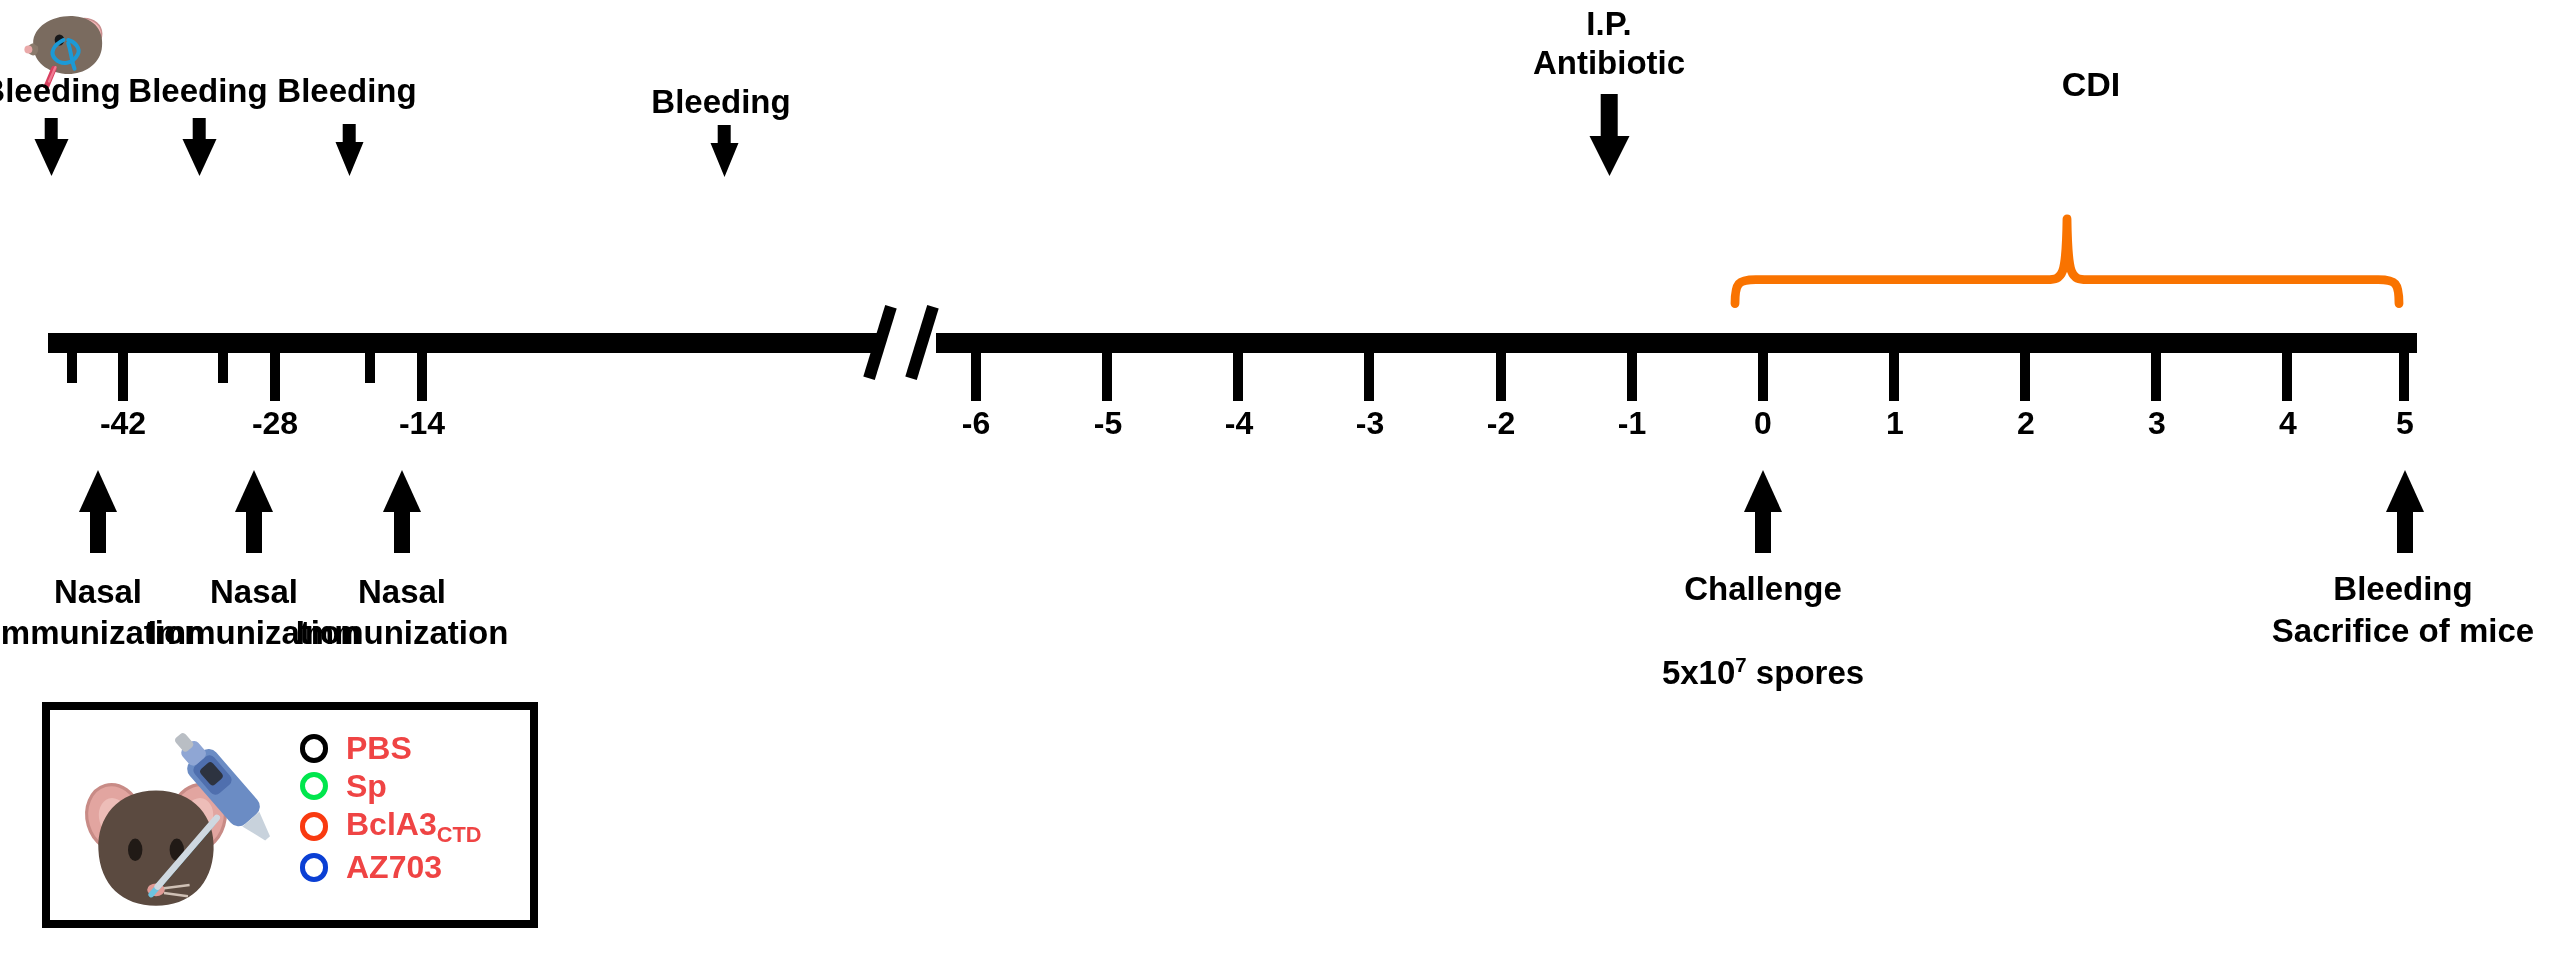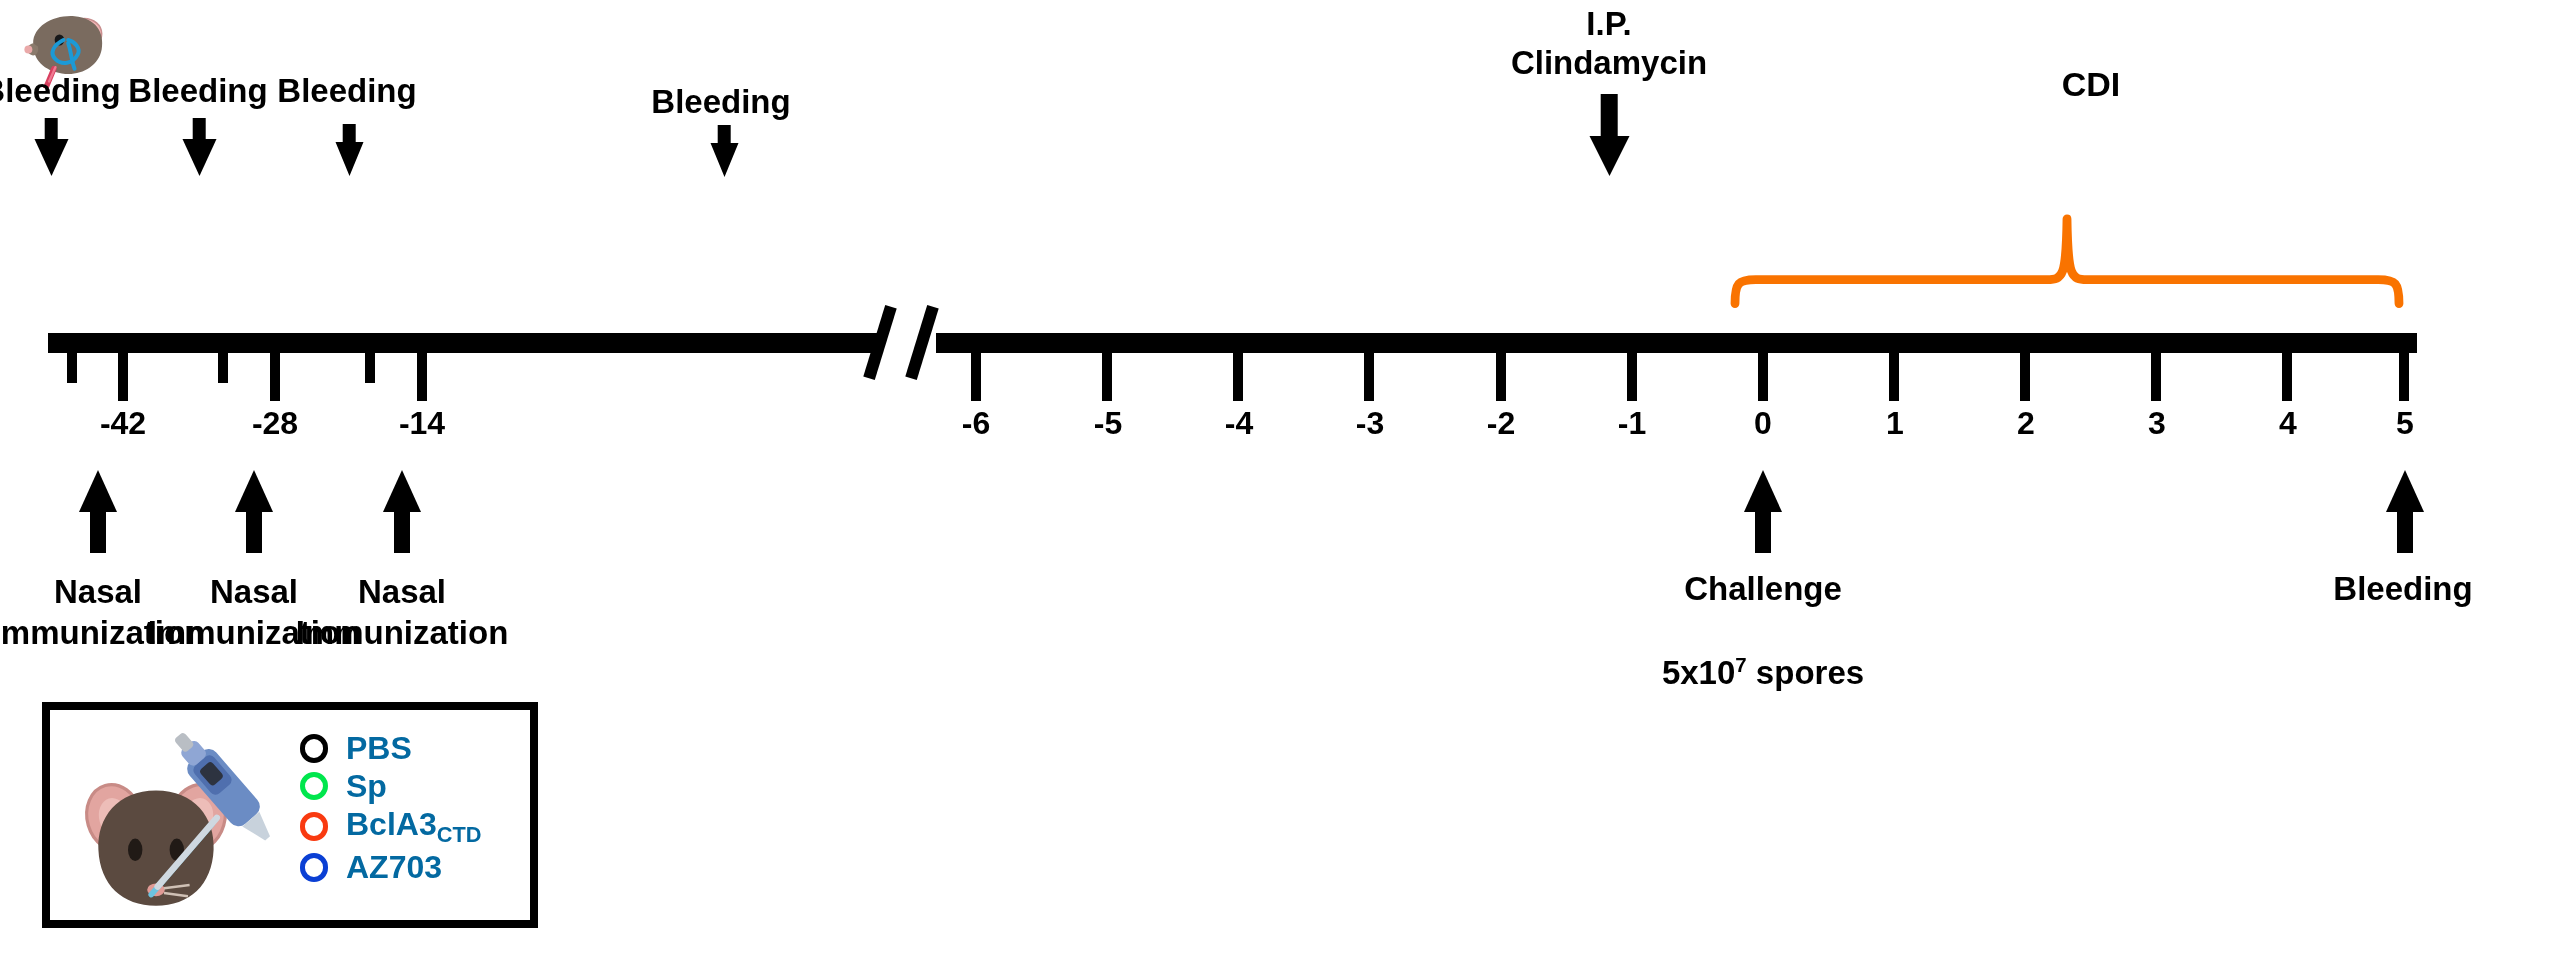--- a/index.html
+++ b/index.html
@@ -134,21 +134,21 @@
     width: 18.4px;
     height: 18.4px;
     border-radius: 50%;
     border: 5.6px solid #000;
     box-sizing: content-box;
     flex: none;
   }
   .legend-label {
     font-weight: bold;
     font-size: 32px;
-    color: #0369a1;
+    color: #ef4444;
     white-space: nowrap;
     line-height: 1;
   }
   .legend-label sub {
     font-size: 0.68em;
     vertical-align: sub;
   }
 </style>
 </head>
 <body>
@@ -192,21 +192,21 @@
   <div class="arrow-down" style="left:349px; top:124px; width:35px; height:50px;">
     <div class="shaft" style="top:0; width:13.6px; height:24px;"></div>
     <div class="head" style="top:17.6px; border-left-width:14.4px; border-right-width:14.4px; border-top-width:34px;"></div>
   </div>
   <div class="arrow-down" style="left:724px; top:125px; width:35px; height:50px;">
     <div class="shaft" style="top:0; width:13.6px; height:24px;"></div>
     <div class="head" style="top:17.6px; border-left-width:14.4px; border-right-width:14.4px; border-top-width:34px;"></div>
   </div>
 
   <div class="lbl" style="left:1609px; top:4.8px;">I.P.</div>
-  <div class="lbl" style="left:1609px; top:44px;">Clindamycin</div>
+  <div class="lbl" style="left:1609px; top:44px;">Antibiotic</div>
   <div class="arrow-down" style="left:1609px; top:94px; width:45px; height:80px;">
     <div class="shaft" style="top:0; width:17.6px; height:50px;"></div>
     <div class="head" style="top:42px; border-left-width:20px; border-right-width:20px; border-top-width:40px;"></div>
   </div>
 
   <div class="lbl" style="left:2080px; top:64px; font-size:34px;margin-left:11px;">CDI</div>
 
   <div id="cdi-brace" style="left:1727px; top:214px; width:680px; height:96px;">
     <svg viewBox="0 0 850 120" width="680" height="96" preserveAspectRatio="none">
       <path d="M10 112
@@ -291,20 +291,21 @@
   <div class="lbl" style="left:1763px; top:570px;">Challenge</div>
   <div class="lbl" style="left:1763px; top:653px;">
     <span>5x10</span><sup>7</sup><span> spores</span>
   </div>
 
   <div class="arrow-up" style="left:2405px; top:470px; width:42px; height:83px;">
     <div class="head" style="top:0; border-left-width:19px; border-right-width:19px; border-bottom-width:42px;"></div>
     <div class="shaft" style="top:37px; width:16px; height:46px;"></div>
   </div>
   <div class="lbl" style="left:2403px; top:570px;">Bleeding</div>
+  <div class="lbl" style="left:2403px; top:612px;">Sacrifice of mice</div>
 
   <div id="legend-box" style="left:42px; top:702px; width:496px; height:226px;">
 
     <div class="abs" style="left:17.6px; top:17.6px; width:216px; height:186px;">
       <svg viewBox="0 0 270 232" width="216" height="186">
 
         <ellipse cx="58" cy="112" rx="34" ry="42" fill="#e2a5a0" stroke="#c88b86" stroke-width="4" transform="rotate(-16 58 112)"></ellipse>
         <ellipse cx="58" cy="112" rx="19" ry="25" fill="#edbdb8" transform="rotate(-16 58 112)"></ellipse>
         <ellipse cx="162" cy="112" rx="34" ry="42" fill="#e2a5a0" stroke="#c88b86" stroke-width="4" transform="rotate(16 162 112)"></ellipse>
         <ellipse cx="162" cy="112" rx="19" ry="25" fill="#edbdb8" transform="rotate(16 162 112)"></ellipse>

